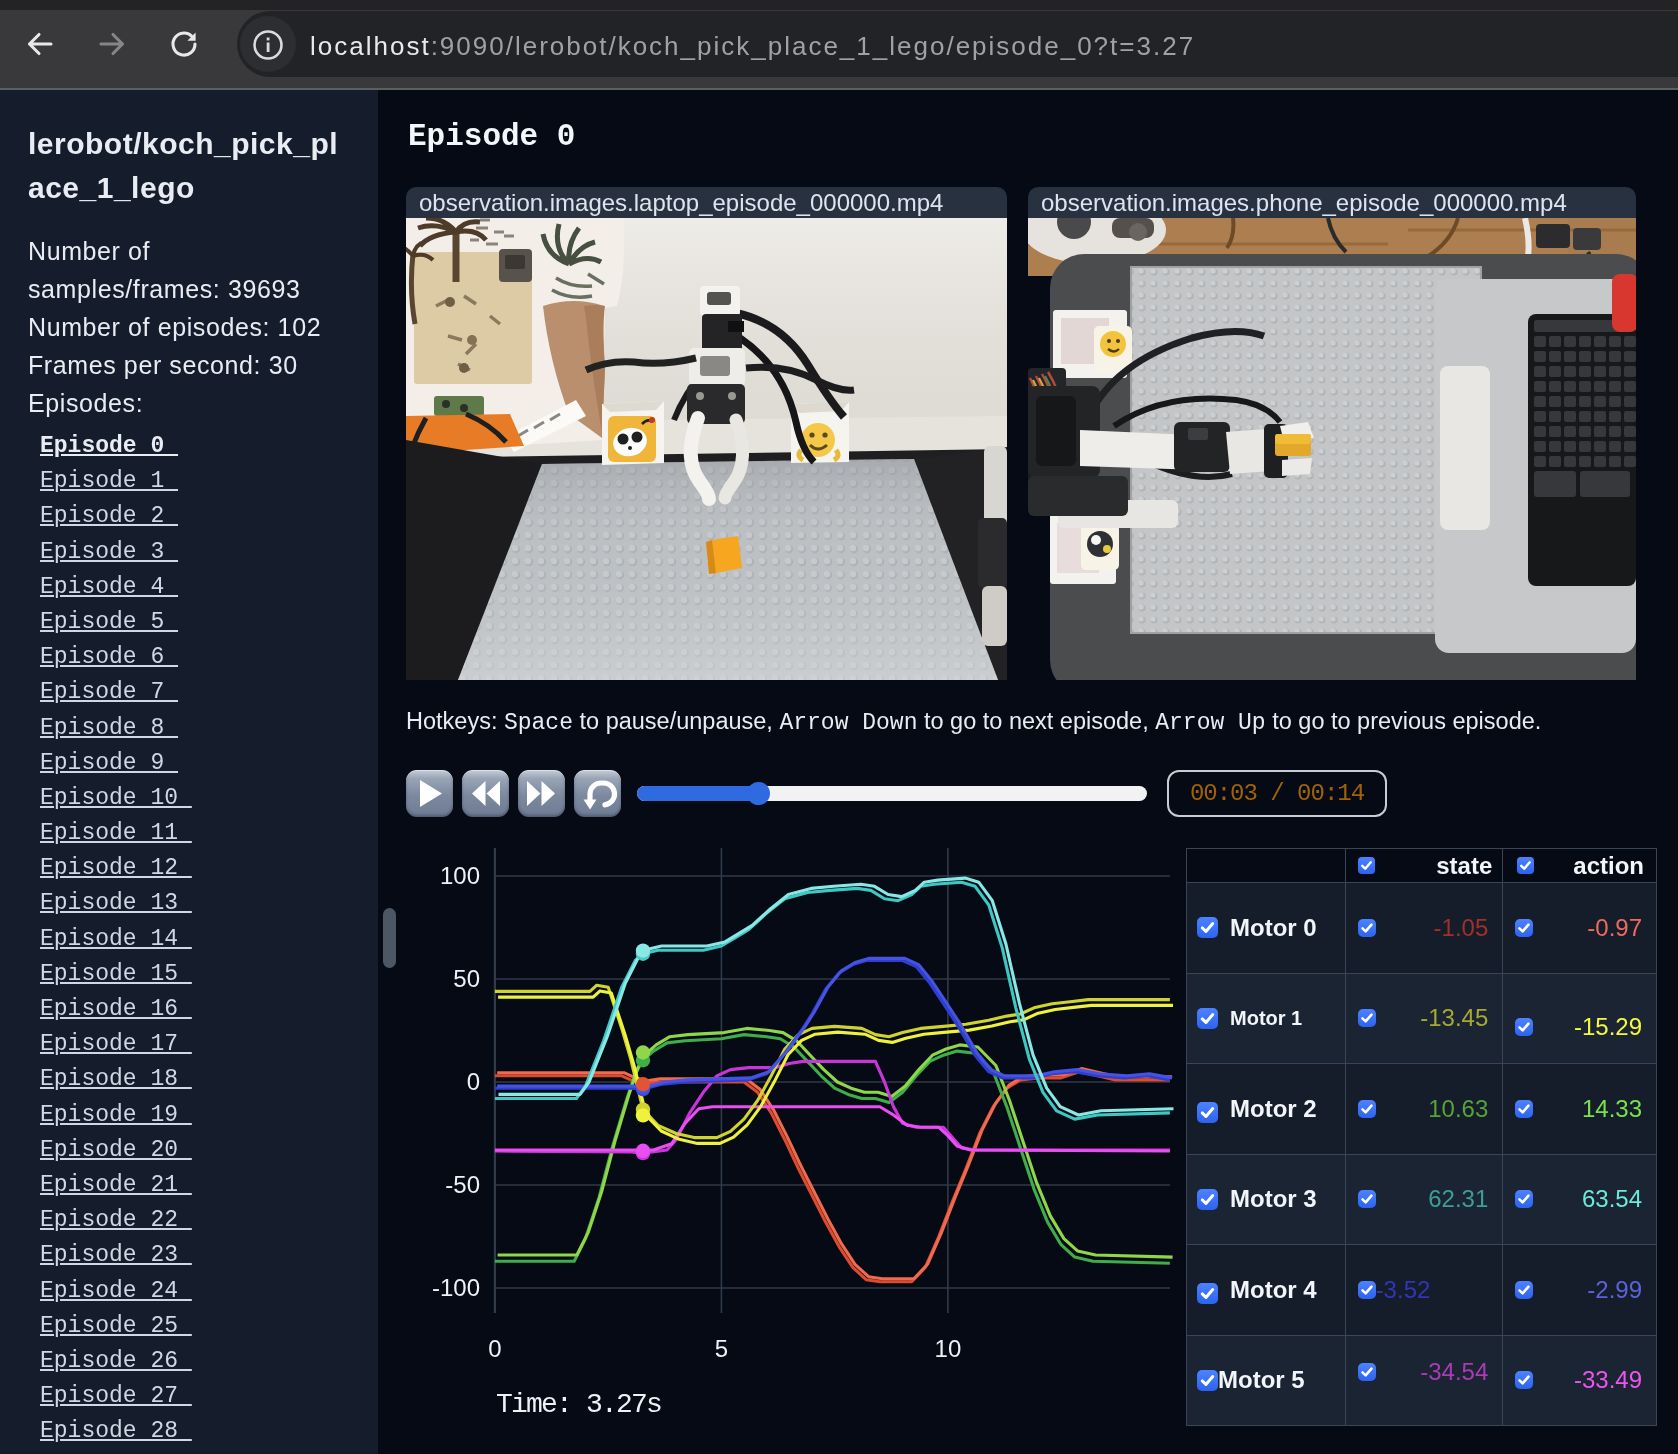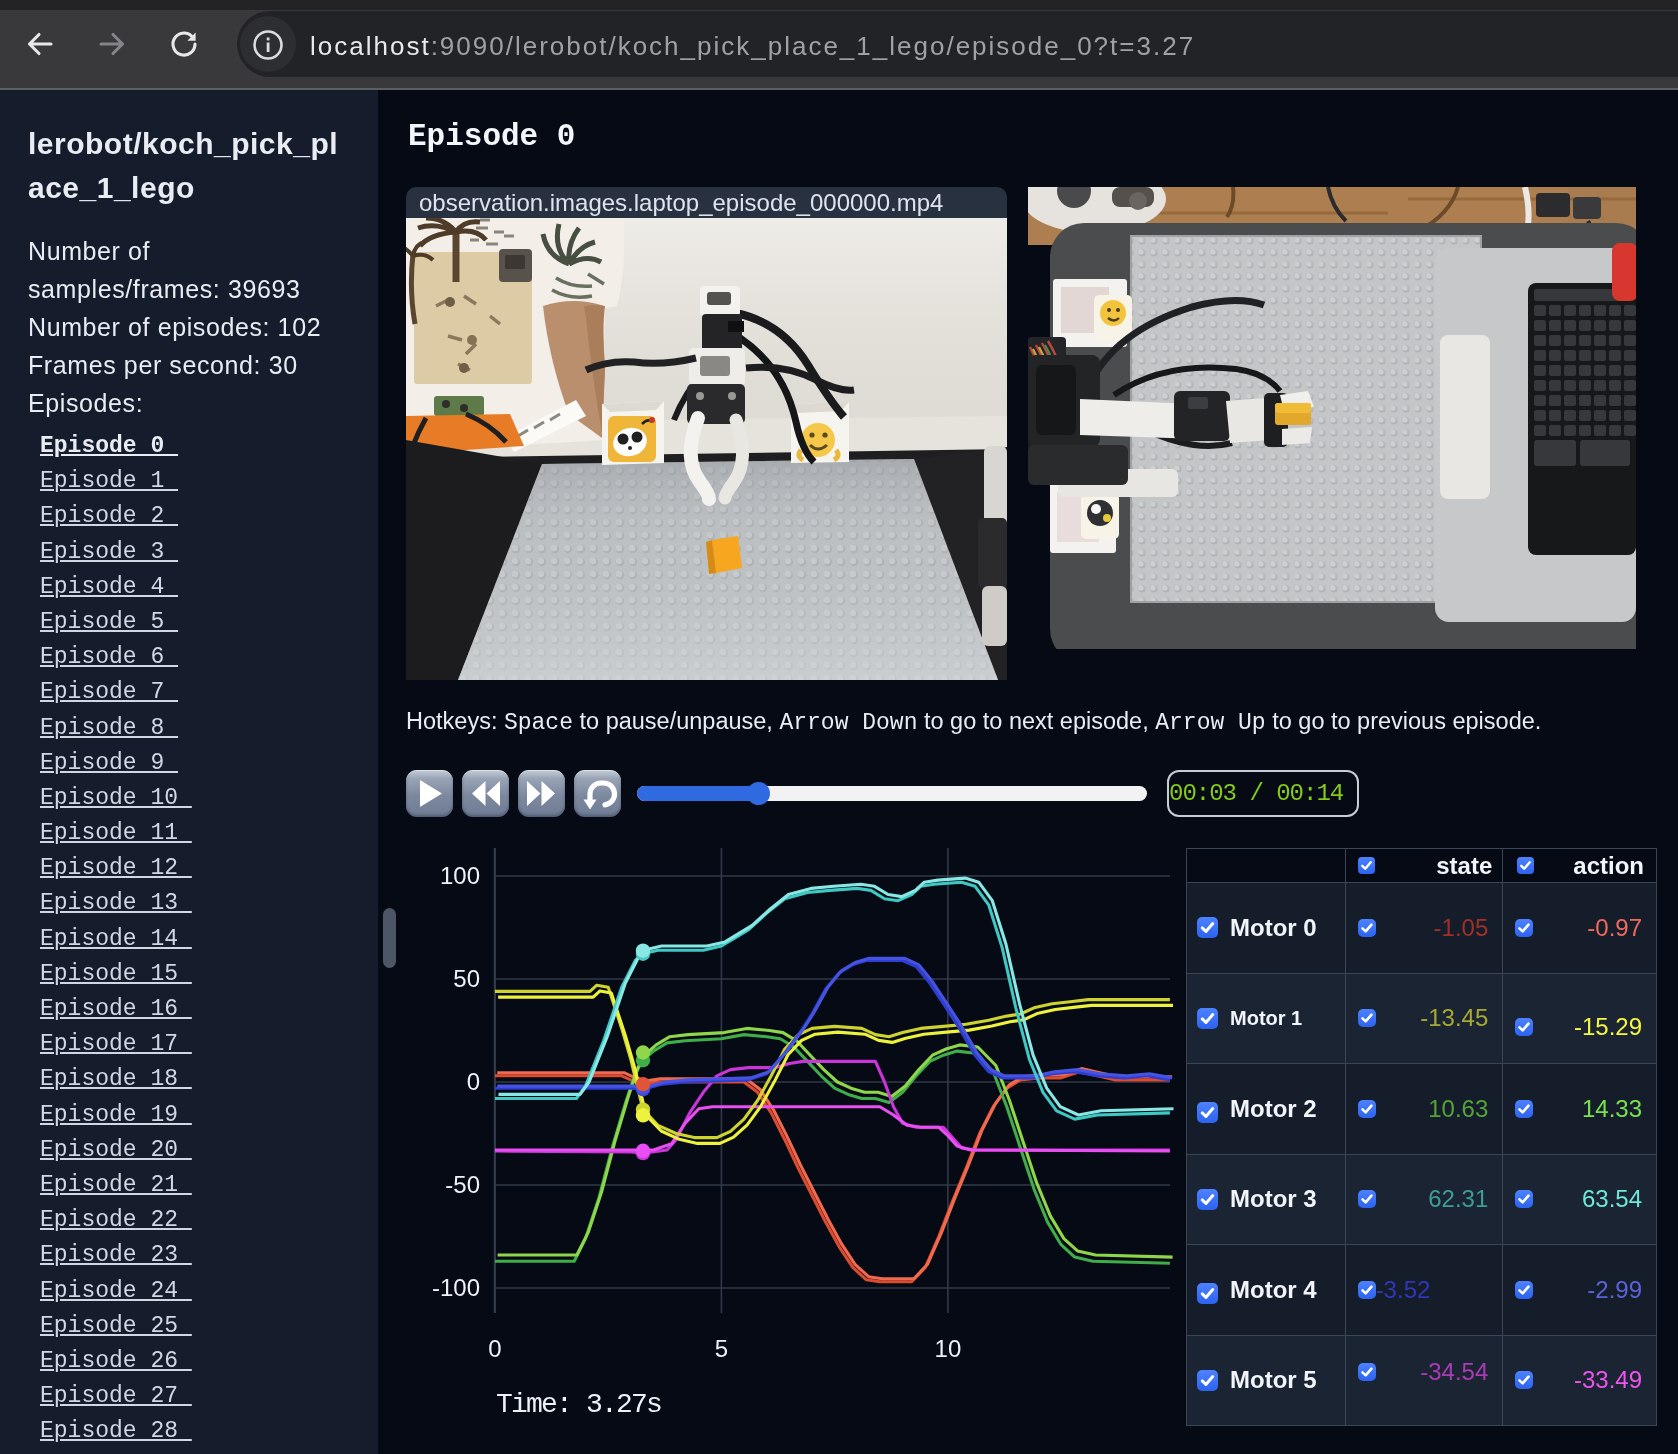--- a/index.html
+++ b/index.html
@@ -28,21 +28,21 @@
   .vidtitle { height:31px; background:#273140; border-radius:10px 10px 0 0; color:#dde4ee; font-size:24px; line-height:31px; padding-left:13px; white-space:nowrap; overflow:hidden; }
   .vidbody { display:block; }
   #hotkeys { position:absolute; left:28px; top:618px; font-size:23.5px; color:#e9edf3; }
   #hotkeys .mono { font-size:23px; }
   
   .ctlbtn { position:absolute; top:680px; width:47px; height:47px; border-radius:11px; background:linear-gradient(180deg,#c6cdd8 0%,#99a4b6 18%,#7c889e 55%,#6f7c94 100%); box-shadow:inset 0 1px 0 rgba(255,255,255,0.45), inset 0 -2px 3px rgba(20,30,50,0.35); }
   .ctlbtn svg { position:absolute; left:0; top:0; }
   #slider { position:absolute; left:259px; top:696px; width:510px; height:15px; border-radius:8px; background:#f2f2f2; }
   #sliderfill { position:absolute; left:0; top:0; width:122px; height:15px; border-radius:8px 0 0 8px; background:#2f6ae0; }
   #sliderthumb { position:absolute; left:110px; top:-4px; width:23px; height:23px; border-radius:50%; background:#2f6ae0; }
-  #timepill { position:absolute; left:789px; top:680px; width:192px; height:47px; border:2px solid #c8cdd4; border-radius:12px; font-family:"Liberation Mono", monospace; font-size:24px; line-height:43px; color:#84cc16; white-space:nowrap; letter-spacing:-1px; }
+  #timepill { position:absolute; left:789px; top:680px; width:220px; height:47px; border:2px solid #c8cdd4; border-radius:12px; font-family:"Liberation Mono", monospace; font-size:24px; line-height:43px; text-align:center; color:#a16207; white-space:nowrap; letter-spacing:-1px; }
   
   #mtable { position:absolute; left:808px; top:758px; width:471px; border-collapse:collapse; }
   #mtable td, #mtable th { border:1px solid #3a4656; }
   .cb { display:inline-block; vertical-align:middle; border-radius:5px; background:linear-gradient(180deg,#4d82ff 0%,#2c63f0 100%); position:relative; }
   .cb svg { position:absolute; left:0; top:0; }
   #timelabel { position:absolute; left:118px; top:1299px; font-family:"Liberation Mono", monospace; font-size:28px; letter-spacing:-1.8px; color:#eef1f6; }
 </style>
 </head>
 <body>
 
@@ -198,20 +198,21 @@
 
         <path d="M306,322 l26,-4 l4,32 l-26,5 z" fill="#f6a61f"></path>
         <path d="M306,322 l4,33 l-7,1 l-3,-32 z" fill="#d88a12"></path>
 
         <rect x="578" y="228" width="23" height="92" rx="6" fill="#d8d6d2"></rect>
         <rect x="572" y="300" width="29" height="70" rx="5" fill="#2b2b2d"></rect>
         <rect x="576" y="368" width="25" height="60" rx="6" fill="#cfccc7"></rect>
       </svg>
     </div>
     <div class="vidcard" id="vc2" style="left:650px; width:608px;">
+      <div class="vidtitle">observation.images.phone_episode_000000.mp4</div>
       <svg class="vidbody" width="608" height="462" viewBox="0 0 608 462" id="vid2">
         <defs>
           <pattern id="dots2" width="12" height="12" patternUnits="userSpaceOnUse">
             <rect width="12" height="12" fill="#c3c5c7"></rect>
             <circle cx="6" cy="6" r="3.6" fill="#b2b5b8"></circle>
             <circle cx="5" cy="5" r="2.6" fill="#cdd0d2"></circle>
           </pattern>
         </defs>
 
         <rect x="0" y="0" width="608" height="58" fill="#ad7f50"></rect>
@@ -598,21 +599,21 @@
                 <svg width="18" height="18" viewBox="0 0 24 24">
                   <path d="M6 12.5 L10.2 16.5 L18 7.5" stroke="#fff" stroke-width="3.4" fill="none" stroke-linecap="round" stroke-linejoin="round"></path>
                 </svg>
               </span>
               <span style="font-size:24px;color:#5a64d8">-2.99</span>
             </div>
           </td>
         </tr>
         <tr style="height:90.5px; background:#1a2433">
           <td style="padding:0 0 0 10px">
-            <div style="display:flex;align-items:center;gap:12px">
+            <div style="display:flex;align-items:center;">
               <span class="cb" style="width:21px;height:21px;border-radius:5px">
                 <svg width="21" height="21" viewBox="0 0 24 24">
                   <path d="M6 12.5 L10.2 16.5 L18 7.5" stroke="#fff" stroke-width="3.4" fill="none" stroke-linecap="round" stroke-linejoin="round"></path>
                 </svg>
               </span>
               <span style="font-size:24px;font-weight:bold;color:#f2f5f9">Motor 5</span>
             </div>
           </td>
           <td style="padding:0 14px 16px 12px">
             <div style="display:flex;align-items:center;justify-content:space-between">

